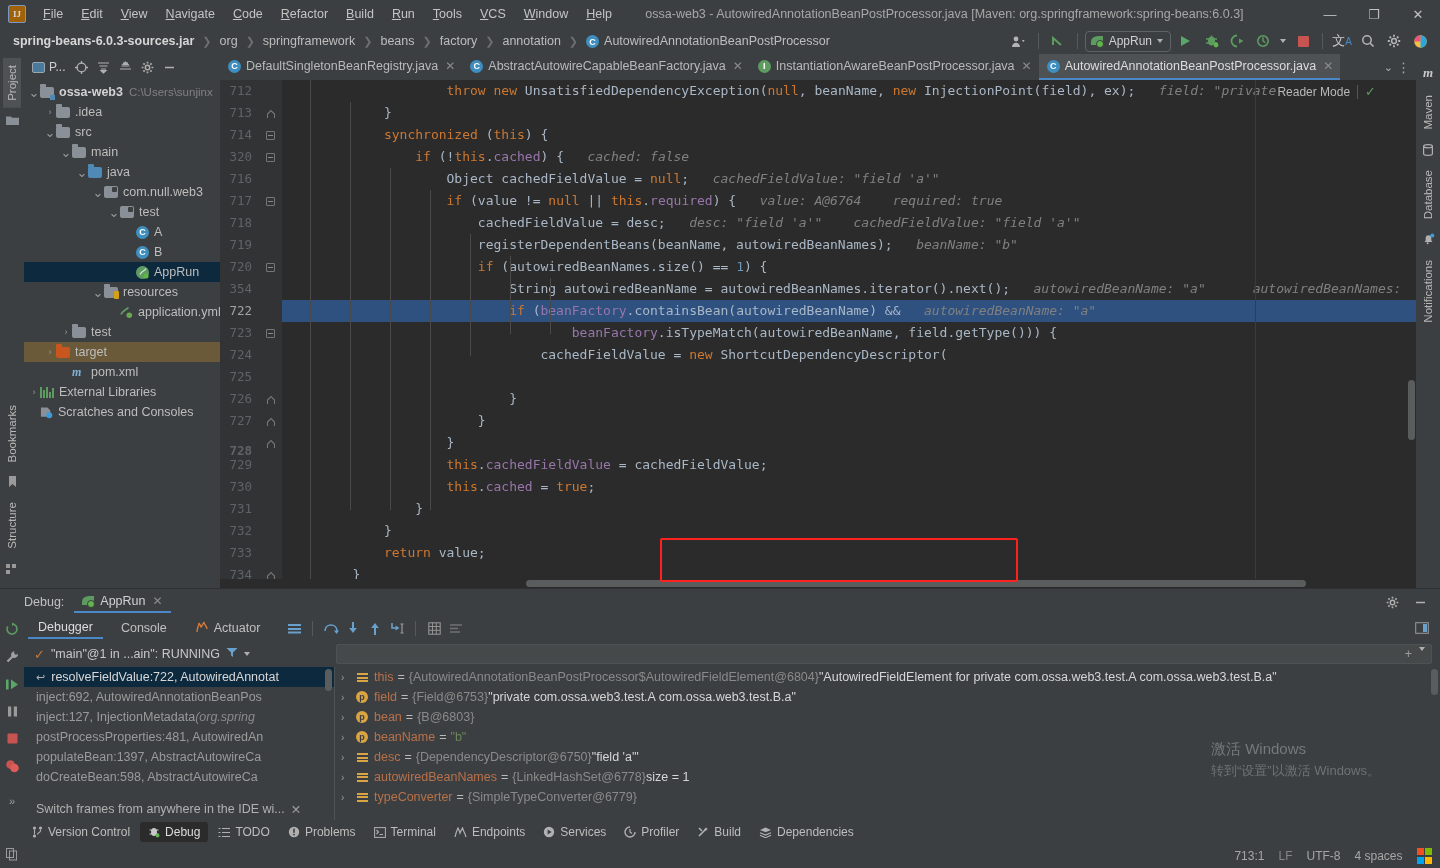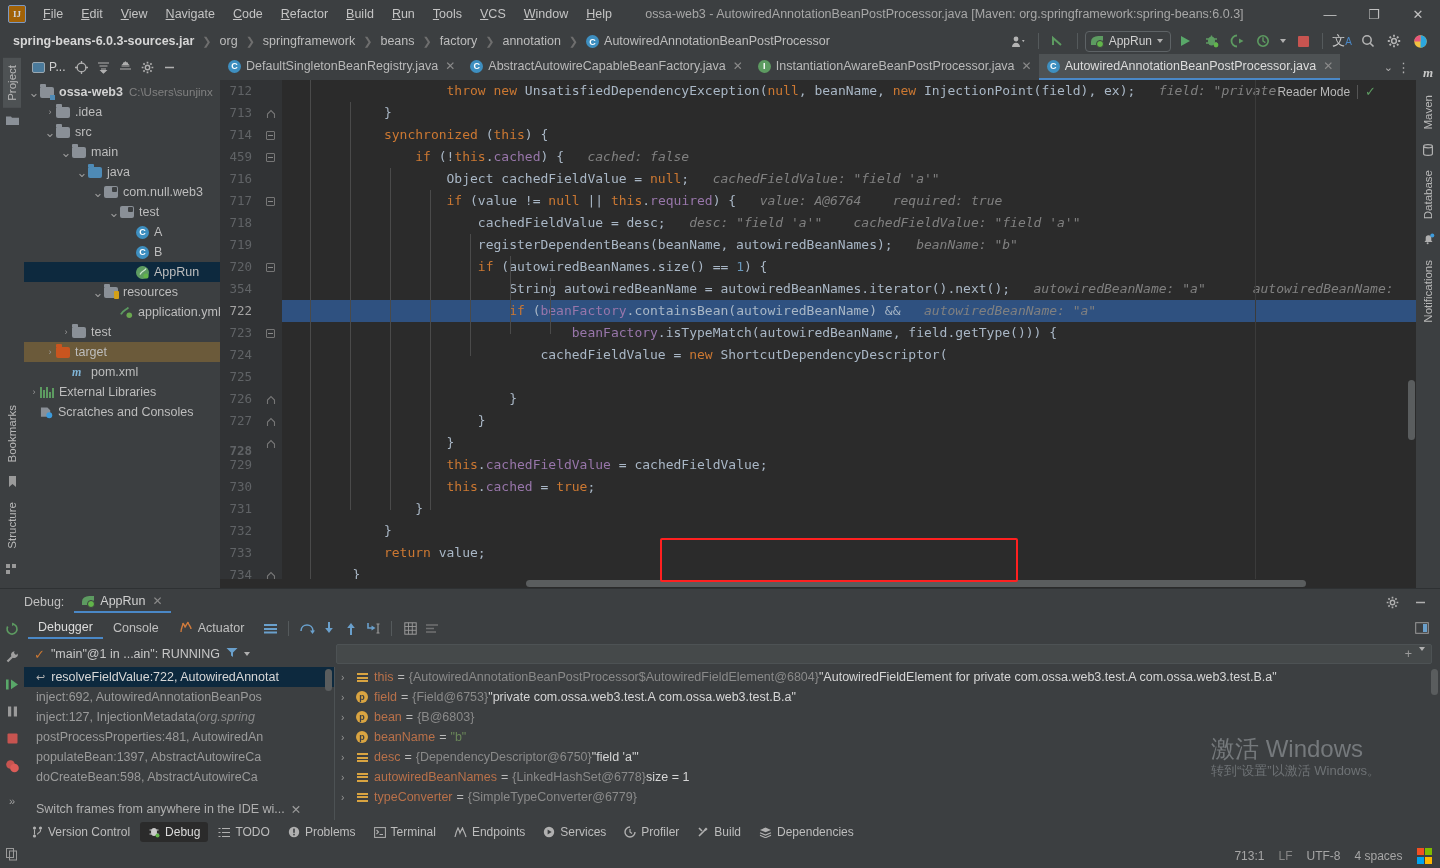--- a/index.html
+++ b/index.html
@@ -122,21 +122,21 @@
 
   
   .debugpanel{ height:232px;flex:0 0 232px;background:#3c3f41;display:flex;flex-direction:column;border-top:1px solid #2e3133;}
   .dbghead{ height:26px;display:flex;align-items:center;padding-left:24px;flex:0 0 26px;}
   .dbglabel{ color:#c0c0c0;font-size:12.5px;margin-right:10px;}
   .dbgtab{ display:flex;align-items:center;gap:5px;font-size:12.5px;color:#d0d0d0;padding:3px 8px;border-bottom:2px solid #4a88c7;}
   .dbghead .right{ margin-left:auto;display:flex;gap:8px;padding-right:10px;color:#b0b0b0;}
   .dbgbody{ flex:1;display:flex;min-height:0;}
   .dbgrail{ width:24px;flex:0 0 24px;background:#3c3f41;display:flex;flex-direction:column;align-items:center;}
   .dbgmain{ flex:1;display:flex;flex-direction:column;min-width:0;background:#3c3f41;}
-  .dbgsubtabs{ height:26px;display:flex;align-items:center;gap:0;flex:0 0 26px;padding-left:4px;}
+  .dbgsubtabs{ height:26px;display:flex;align-items:center;gap:8px;flex:0 0 26px;padding-left:4px;}
   .dsub{ font-size:12.5px;color:#c0c0c0;padding:3px 10px;display:flex;align-items:center;gap:5px;}
   .dsub.active{ color:#dcdcdc;border-bottom:2px solid #4a88c7;}
   .dtoolsep{ width:1px;height:15px;background:#555a5c;margin:0 6px;}
   .dicon{ width:20px;height:20px;display:flex;align-items:center;justify-content:center;color:#6aa0cc;font-size:12px;}
   .dbgrow2{ height:26px;display:flex;align-items:center;flex:0 0 26px;}
   .threadsel{ width:310px;display:flex;align-items:center;gap:6px;padding-left:10px;font-size:12.5px;color:#c8c8c8;}
   .evalbox{ flex:1;display:flex;align-items:center;height:20px;margin:0 8px 0 2px;border:1px solid #4d5254;
      background:#45494a;border-radius:2px;padding:0 6px;color:#7d7d7d;font-size:12.5px;
      font-family:"DejaVu Sans Mono",monospace;}
   .dbgsplit{ flex:1;display:flex;min-height:0;}
@@ -164,21 +164,21 @@
   .bottombar{ height:24px;flex:0 0 24px;background:#3c3f41;display:flex;align-items:center;padding-left:24px;gap:2px;}
   .bb{ display:flex;align-items:center;gap:5px;font-size:12px;color:#bdbdbd;padding:3px 8px;border-radius:3px;}
   .bb.active{ background:#2b2b2b;color:#dcdcdc;}
   .statusbar{ height:24px;flex:0 0 24px;background:#3c3f41;display:flex;align-items:center;padding:0 8px 0 6px;gap:14px;
      font-size:12px;color:#a6a6a6;}
   .statusbar .sp{ margin-left:auto; }
   .winlogo{ display:grid;grid-template-columns:7px 7px;grid-template-rows:7px 7px;gap:1.5px;}
   .winlogo i{ display:block; }
 
   .watermark{ position:absolute;right:60px;bottom:88px;color:#6e7275;pointer-events:none;text-align:left;}
-  .watermark .w1{ font-size:24px;line-height:26px;color:#75797c;}
+  .watermark .w1{ font-size:15px;line-height:26px;color:#75797c;}
   .watermark .w2{ font-size:13px;color:#6e7275;}
 </style>
 </head>
 <body>
 
 <div class="app">
 
   <div class="titlebar">
     <div class="ij-logo">IJ</div>
     <div class="menu" id="menu">
@@ -521,21 +521,21 @@
             <div class="lnum" style="top: 22px; line-height: 22px;">713</div>
             <div class="foldm" style="top: 28px;">
               <svg width="10" height="10" viewBox="0 0 10 10">
                 <path d="M1.5 9V5L5 1.5 8.5 5v4" stroke="#767676" stroke-width="1.1" fill="none"></path>
               </svg>
             </div>
             <div class="lnum" style="top: 44px; line-height: 22px;">714</div>
             <div class="foldm" style="top: 50px;">
               <i></i>
             </div>
-            <div class="lnum" style="top: 66px; line-height: 22px;">459</div>
+            <div class="lnum" style="top: 66px; line-height: 22px;">320</div>
             <div class="foldm" style="top: 72px;">
               <i></i>
             </div>
             <div class="lnum" style="top: 88px; line-height: 22px;">716</div>
             <div class="lnum" style="top: 110px; line-height: 22px;">717</div>
             <div class="foldm" style="top: 116px;">
               <i></i>
             </div>
             <div class="lnum" style="top: 132px; line-height: 22px;">718</div>
             <div class="lnum" style="top: 154px; line-height: 22px;">719</div>
@@ -584,21 +584,21 @@
         <div class="code" id="code">
             <div class="ln" style="top: 0px; line-height: 22px;"><span class="white">                    </span><span class="kw">throw new </span><span class="white">UnsatisfiedDependencyException(</span><span class="kw">null</span><span class="white">, beanName, </span><span class="kw">new </span><span class="white">InjectionPoint(field), ex);</span><span class="hint">   field: "private</span></div>
             <div class="ln" style="top: 22px; line-height: 22px;"><span class="white">            }</span></div>
             <div class="ln" style="top: 44px; line-height: 22px;"><span class="white">            </span><span class="kw">synchronized </span><span class="white">(</span><span class="kw">this</span><span class="white">) {</span></div>
             <div class="ln" style="top: 66px; line-height: 22px;"><span class="white">                </span><span class="kw">if </span><span class="white">(!</span><span class="kw">this</span><span class="white">.</span><span class="fld">cached</span><span class="white">) {</span><span class="hint">   cached: false</span></div>
             <div class="ln" style="top: 88px; line-height: 22px;"><span class="white">                    Object cachedFieldValue = </span><span class="kw">null</span><span class="white">;</span><span class="hint">   cachedFieldValue: "field 'a'"</span></div>
             <div class="ln" style="top: 110px; line-height: 22px;"><span class="white">                    </span><span class="kw">if </span><span class="white">(value != </span><span class="kw">null </span><span class="white">|| </span><span class="kw">this</span><span class="white">.</span><span class="fld">required</span><span class="white">) {</span><span class="hint">   value: A@6764    required: true</span></div>
             <div class="ln" style="top: 132px; line-height: 22px;"><span class="white">                        cachedFieldValue = desc;</span><span class="hint">   desc: "field 'a'"    cachedFieldValue: "field 'a'"</span></div>
             <div class="ln" style="top: 154px; line-height: 22px;"><span class="white">                        registerDependentBeans(beanName, autowiredBeanNames);</span><span class="hint">   beanName: "b"</span></div>
             <div class="ln" style="top: 176px; line-height: 22px;"><span class="white">                        </span><span class="kw">if </span><span class="white">(autowiredBeanNames.size() == </span><span class="num">1</span><span class="white">) {</span></div>
-            <div class="ln" style="top: 198px; line-height: 22px;"><span class="white">                            String autowiredBeanName = autowiredBeanNames.iterator().next();</span><span class="hint">   autowiredBeanName: "a"</span><span class="hint">      autowiredBeanName:</span></div>
+            <div class="ln" style="top: 198px; line-height: 22px;"><span class="white">                            String autowiredBeanName = autowiredBeanNames.iterator().next();</span><span class="hint">   autowiredBeanName: "a"</span><span class="hint">      autowiredBeanNames:</span></div>
             <div class="hl-line" style="top: 220px;"></div>
             <div class="ln" style="top: 220px; line-height: 22px;"><span class="white">                            </span><span class="kw">if </span><span class="white">(</span><span class="fld">beanFactory</span><span class="white">.containsBean(autowiredBeanName) &amp;&amp;</span><span class="hint">   autowiredBeanName: "a"</span></div>
             <div class="ln" style="top: 242px; line-height: 22px;"><span class="white">                                    </span><span class="fld">beanFactory</span><span class="white">.isTypeMatch(autowiredBeanName, field.getType())) {</span></div>
             <div class="ln" style="top: 264px; line-height: 22px;"><span class="white">                                cachedFieldValue = </span><span class="kw">new </span><span class="white">ShortcutDependencyDescriptor(</span></div>
             <div class="ln" style="top: 308px; line-height: 22px;"><span class="white">                            }</span></div>
             <div class="ln" style="top: 330px; line-height: 22px;"><span class="white">                        }</span></div>
             <div class="ln" style="top: 352px; line-height: 22px;"><span class="white">                    }</span></div>
             <div class="ln" style="top: 374px; line-height: 22px;"><span class="white">                    </span><span class="kw">this</span><span class="white">.</span><span class="fld">cachedFieldValue</span><span class="white"> = cachedFieldValue;</span></div>
             <div class="ln" style="top: 396px; line-height: 22px;"><span class="white">                    </span><span class="kw">this</span><span class="white">.</span><span class="fld">cached</span><span class="white"> = </span><span class="kw">true</span><span class="white">;</span></div>
             <div class="ln" style="top: 418px; line-height: 22px;"><span class="white">                }</span></div>

